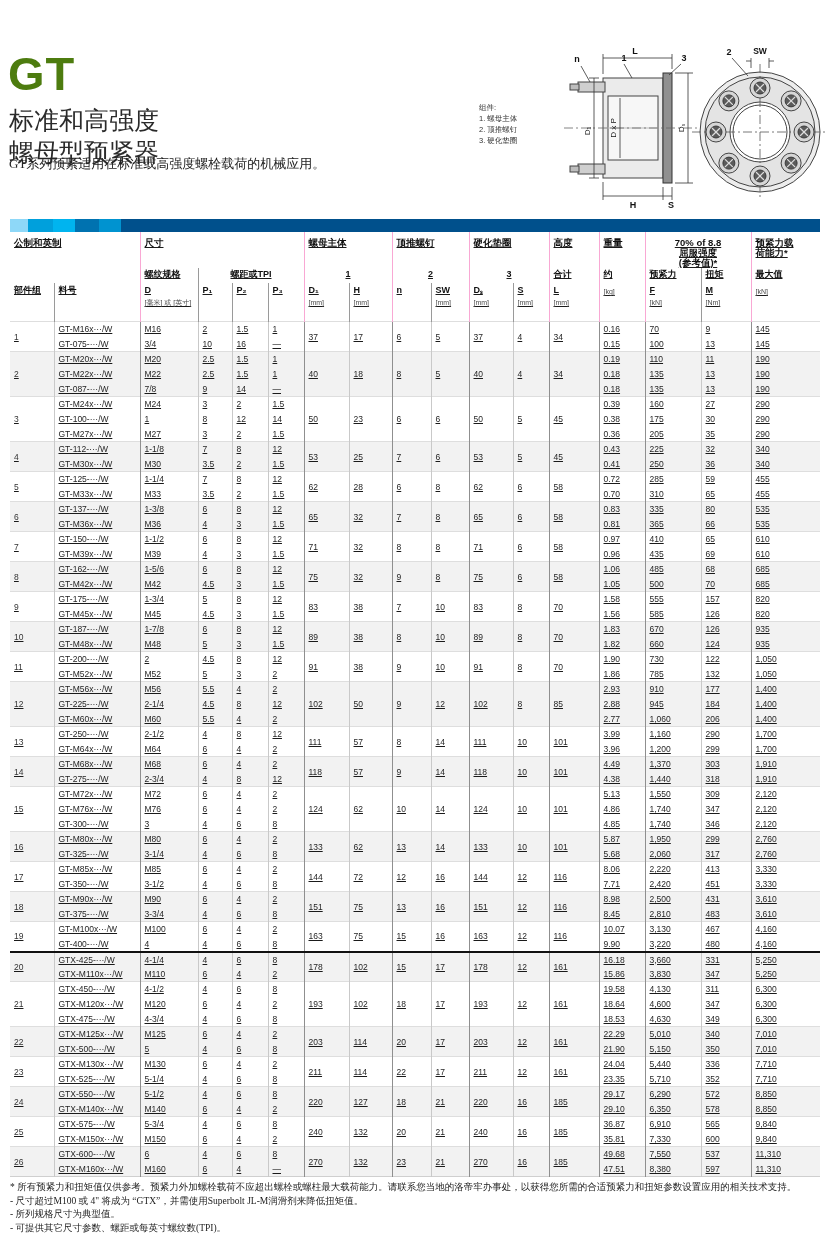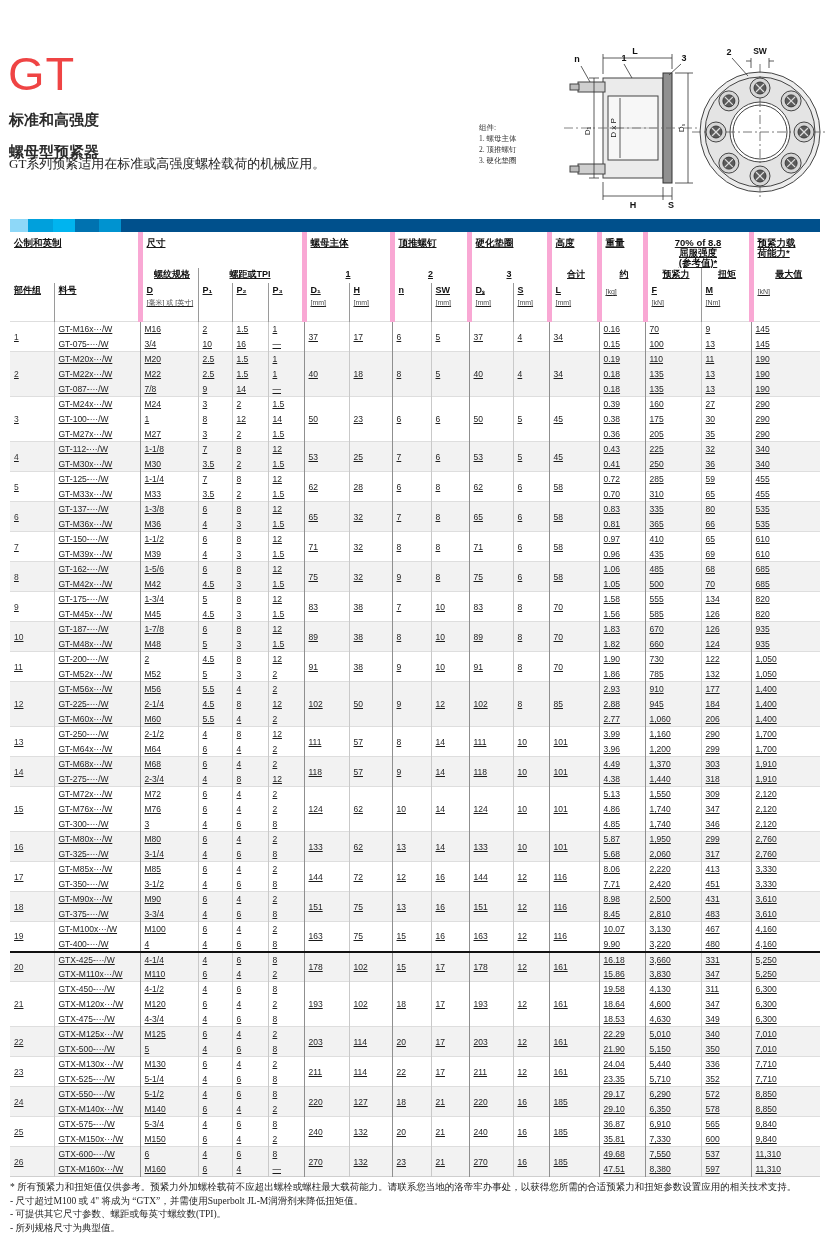--- a/index.html
+++ b/index.html
@@ -1,46 +1,46 @@
 <!DOCTYPE html>
 <html><head>
 <meta charset="utf-8">
 <style>
   html,body{margin:0;padding:0;background:#fff;}
   body{width:830px;height:1249px;position:relative;overflow:hidden;
        font-family:"Liberation Sans",sans-serif;color:#1a1a1a;}
   .abs{position:absolute;}
   
-  .gt-title{left:8px;top:48px;font-size:47px;font-weight:400;letter-spacing:1px;color:#ef4444;line-height:52px;}
-  .gt-sub{left:9px;top:104px;font-size:15px;font-weight:700;color:#2a2a2a;line-height:32px;}
+  .gt-title{left:8px;top:48px;font-size:47px;font-weight:700;letter-spacing:1px;color:#4d7c0f;line-height:52px;}
+  .gt-sub{left:9px;top:104px;font-size:25px;font-weight:400;color:#2a2a2a;line-height:32px;}
   .gt-desc{left:9px;top:156px;font-size:13px;line-height:15px;color:#222;
            font-family:"Liberation Serif",serif;}
   
-  .legend{left:479px;top:122px;font-size:7.5px;line-height:11px;color:#333;
-          font-family:Liberation Serif, serif;}
+  .legend{left:479px;top:102px;font-size:7.5px;line-height:11px;color:#333;
+          font-family:Liberation Sans, sans-serif;}
   svg text{font-family:"Liberation Sans",sans-serif;}
   
   .bar{left:10px;top:219px;width:810px;height:13px;display:flex;}
   .bar div{height:100%;}
   
   .tblwrap{left:10px;top:232px;width:810px;}
   table{border-collapse:collapse;table-layout:fixed;width:810px;border-bottom:1px solid #cfcfcf;text-decoration:underline;}
   thead th{font-weight:bold;text-align:left;vertical-align:top;padding:0 0 0 4px;color:#111;}
   tr.gh th{font-size:9.5px;height:27px;padding-top:6px;line-height:10px;white-space:pre-line;}
-  tr.sh th{font-size:9px;height:15px;line-height:13px;text-align:center;}
+  tr.sh th{font-size:9px;height:15px;line-height:13px;}
   tr.ch th{font-size:9px;height:36px;line-height:11px;padding-top:2px;margin-left:8px;}
   th .unit{display:block;font-weight:400;font-size:7px;color:#4a4a4a;margin-top:1px;}
   th.center{text-align:center;padding-left:0;margin-left:16px;}
   tbody tr{height:15px;}
   tbody td{font-size:8.5px;color:#1f1f1f;padding:0 0 0 4px;line-height:14px;
            vertical-align:middle;white-space:nowrap;overflow:hidden;}
   tbody tr.alt{background:#f2f2f2;}
   .b-major{border-left:1px solid #8f8f8f;}
   .b-sub{border-left:1px solid #c9c9c9;}
-  thead .b-major{border-left:5px solid #f9a8d4;}
+  thead .b-major{border-left:1px solid #f9a8d4;}
   thead .b-sub{border-left:1px solid #9a9a9a;}
   tr.group-start td{border-top:1px solid #dedede;}
   tr.gtx td{border-top:2px solid #111;}
   td.group-no{color:#333;}
   
   .notes{left:10px;top:1181px;width:815px;font-size:9.5px;line-height:13.5px;color:#1c1c1c;
          font-family:"Liberation Serif",serif;}
 </style>
 </head>
 <body>
@@ -518,21 +518,21 @@
           <td class="b-sub">12</td>
           <td rowspan="2" class="b-major shared">83</td>
           <td rowspan="2" class="b-sub shared">38</td>
           <td rowspan="2" class="b-major shared">7</td>
           <td rowspan="2" class="b-sub shared">10</td>
           <td rowspan="2" class="b-major shared">83</td>
           <td rowspan="2" class="b-sub shared">8</td>
           <td rowspan="2" class="b-major shared">70</td>
           <td class="b-major">1.58</td>
           <td class="b-major">555</td>
-          <td class="b-sub">134</td>
+          <td class="b-sub">157</td>
           <td class="b-major">820</td>
         </tr>
         <tr>
           <td class="b-sub">GT-M45x···/W</td>
           <td class="b-major">M45</td>
           <td class="b-sub">4.5</td>
           <td class="b-sub">3</td>
           <td class="b-sub">1.5</td>
           <td class="b-major">1.56</td>
           <td class="b-major">585</td>
@@ -1082,15 +1082,15 @@
           <td class="b-sub">597</td>
           <td class="b-major">11,310</td>
         </tr>
       </tbody>
   </table>
 </div>
 
 <div class="abs notes">
   <div>* 所有预紧力和扭矩值仅供参考。预紧力外加螺栓载荷不应超出螺栓或螺柱最大载荷能力。请联系您当地的洛帝牢办事处，以获得您所需的合适预紧力和扭矩参数设置应用的相关技术支持。</div>
   <div>- 尺寸超过M100 或 4" 将成为 “GTX”，并需使用Superbolt JL-M润滑剂来降低扭矩值。</div>
+  <div>- 所列规格尺寸为典型值。</div>
   <div>- 可提供其它尺寸参数、螺距或每英寸螺纹数(TPI)。</div>
-  <div>- 所列规格尺寸为典型值。</div>
 </div>
 
 </body></html>

